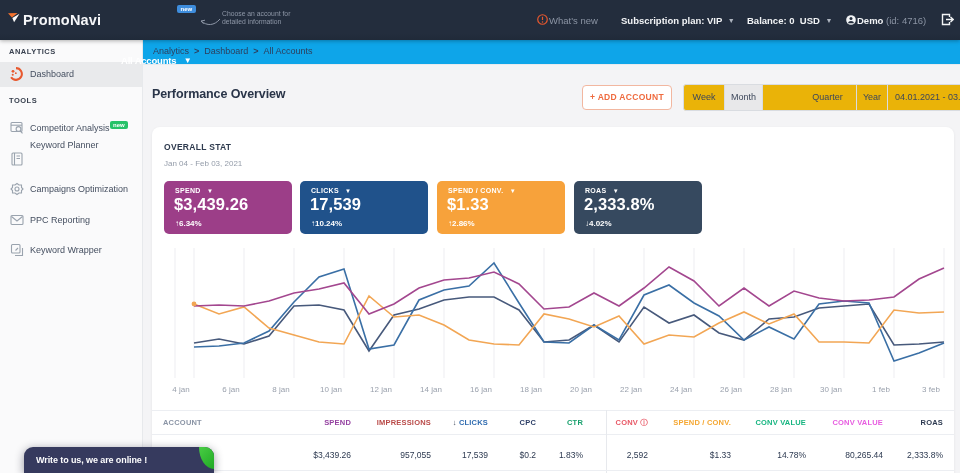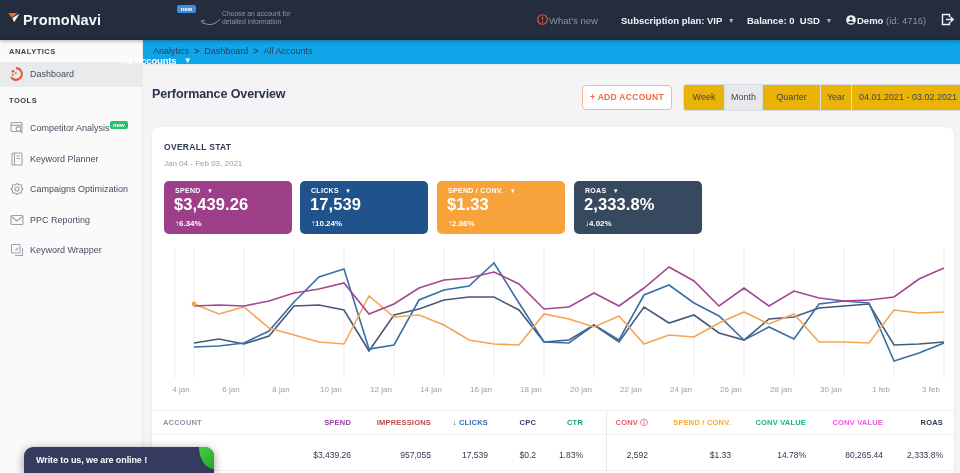--- a/index.html
+++ b/index.html
@@ -75,21 +75,21 @@
       <circle cx="8.5" cy="8" r="2.4" fill="#fafafb" stroke="#9aa3ae" stroke-width="1.1"></circle>
       <path d="M10.2 9.8 12.5 12.4" stroke="#9aa3ae" stroke-width="1.2"></path>
     </svg>
   <div class="sitem" style="top:83px;">Competitor Analysis</div>
   <div id="newg">new</div>
   <svg class="sicon" style="top:112px;" viewBox="0 0 14 14">
       <rect x="2" y="1" width="10" height="12" rx="1" fill="none" stroke="#9aa3ae" stroke-width="1.1"></rect>
       <path d="M4.5 1v12" stroke="#9aa3ae" stroke-width="1.1"></path>
       <path d="M6.5 4h3.5M6.5 6.5h3.5" stroke="#9aa3ae" stroke-width="1"></path>
     </svg>
-  <div class="sitem" style="top:114px;">Keyword Planner</div>
+  <div class="sitem" style="top:100px;">Keyword Planner</div>
   <svg class="sicon" style="top:142px;" viewBox="0 0 14 14">
       <path d="M7 1.5 9 3h2.5v2.5L13 7l-1.5 1.5V11H9l-2 1.5L5 11H2.5V8.5L1 7l1.5-1.5V3H5z" fill="none" stroke="#9aa3ae" stroke-width="1.1"></path>
       <circle cx="7" cy="7" r="2" fill="none" stroke="#9aa3ae" stroke-width="1.1"></circle>
     </svg>
   <div class="sitem" style="top:144px;">Campaigns Optimization</div>
   <svg class="sicon" style="top:173px;" viewBox="0 0 14 14">
       <rect x="1" y="2.5" width="12" height="9" rx="1" fill="none" stroke="#9aa3ae" stroke-width="1.1"></rect>
       <path d="M1.5 3.5 7 8l5.5-4.5" fill="none" stroke="#9aa3ae" stroke-width="1.1"></path>
     </svg>
   <div class="sitem" style="top:175px;">PPC Reporting</div>
@@ -102,21 +102,21 @@
 </div>
 
 <div id="crumbbar">
     <div id="crumbs">Analytics<span class="sep">&gt;</span>Dashboard<span class="sep">&gt;</span>All Accounts</div>
   </div>
 <div id="h1">Performance Overview</div>
 <div id="addbtn">+ ADD ACCOUNT</div>
 <div id="seg">
   <div style="width:41px;">Week</div>
   <div style="width:38px;background:#e8e8ea;">Month</div>
-  <div style="width:58px;">Quarter</div>
+  <div style="width:58px;margin-left:36px;">Quarter</div>
   <div style="width:31px;">Year</div>
   <div style="width:112px;">04.01.2021 - 03.02.2021</div>
 </div>
 
 <div id="card"></div>
 <div id="ostat">OVERALL STAT</div>
 <div id="odate">Jan 04 - Feb 03, 2021</div>
 
 <div class="stat" style="left:164px;background:#9c3e88;">
   <div class="lb">SPEND <span>▼</span></div>

